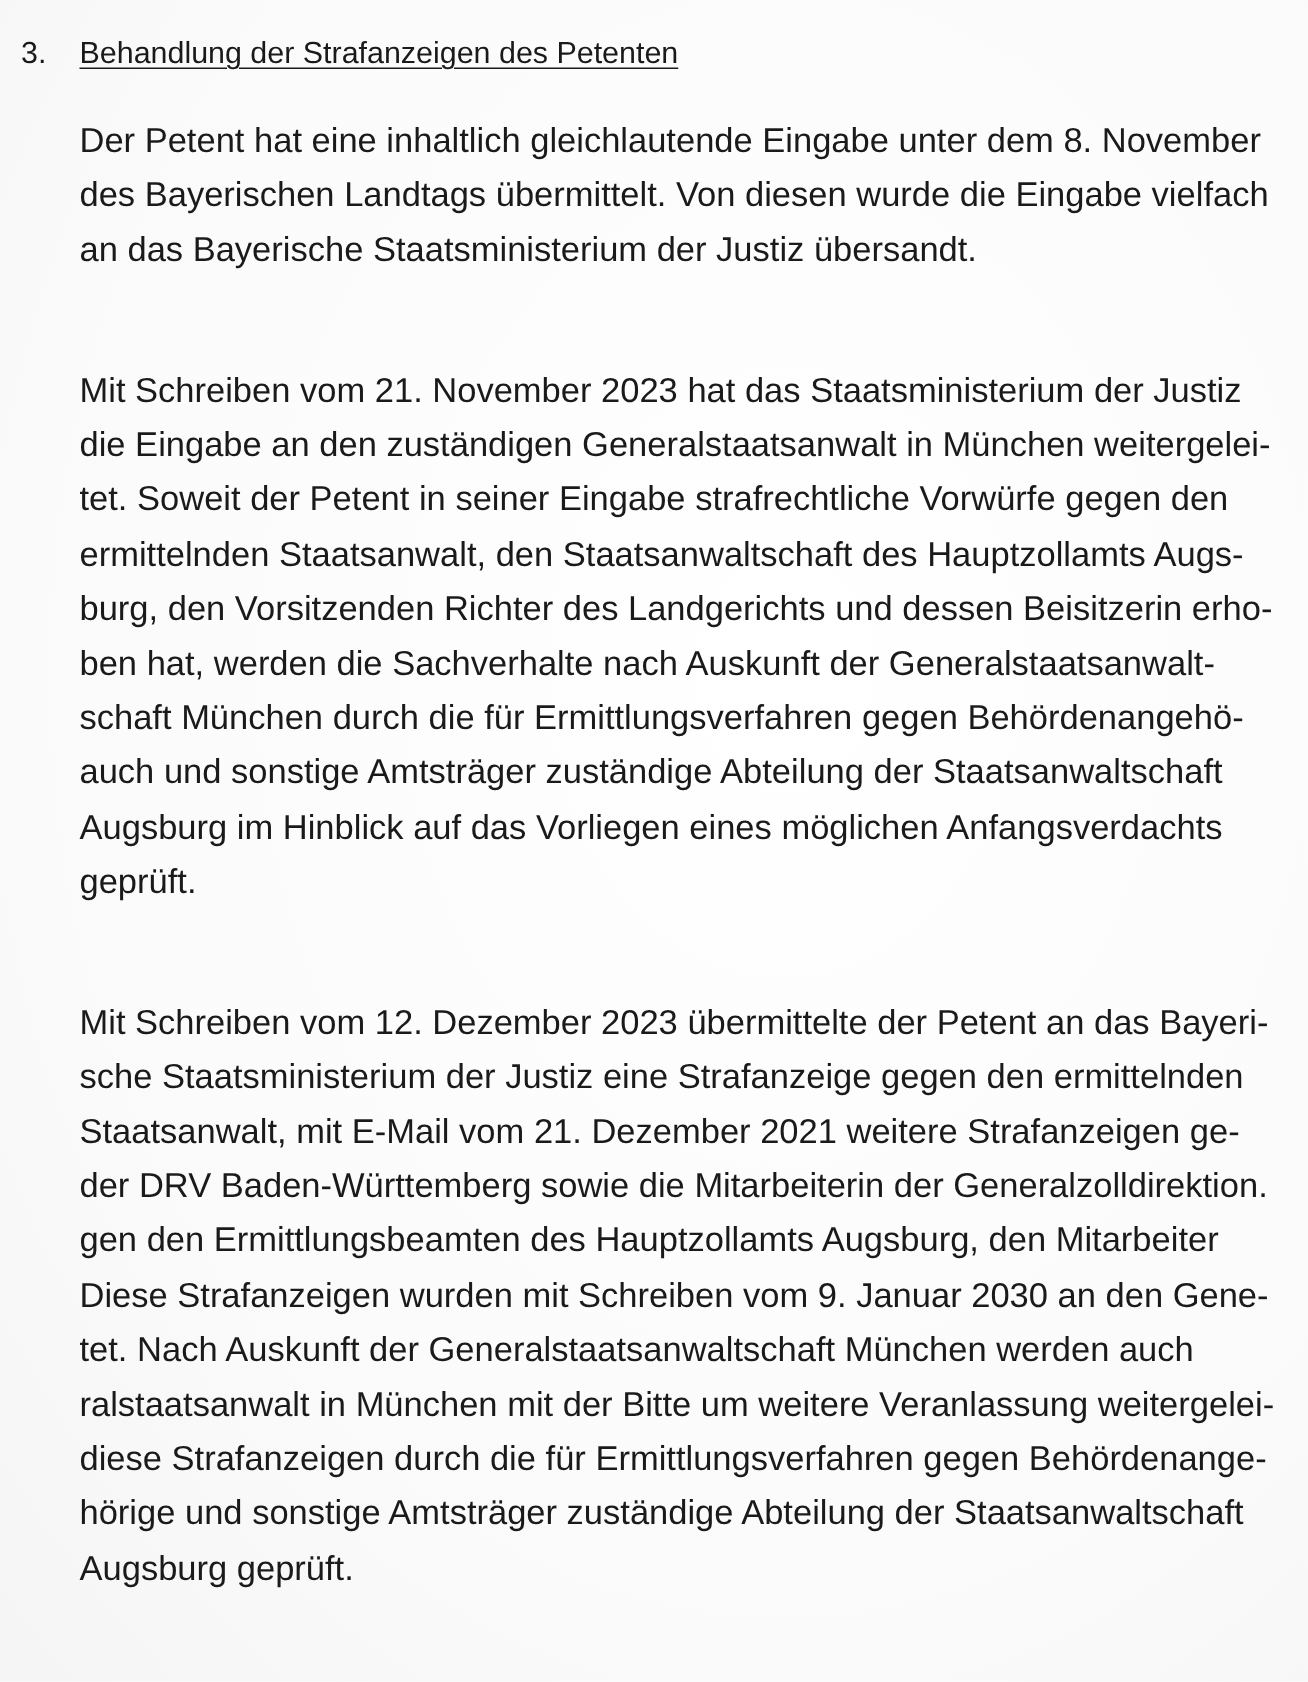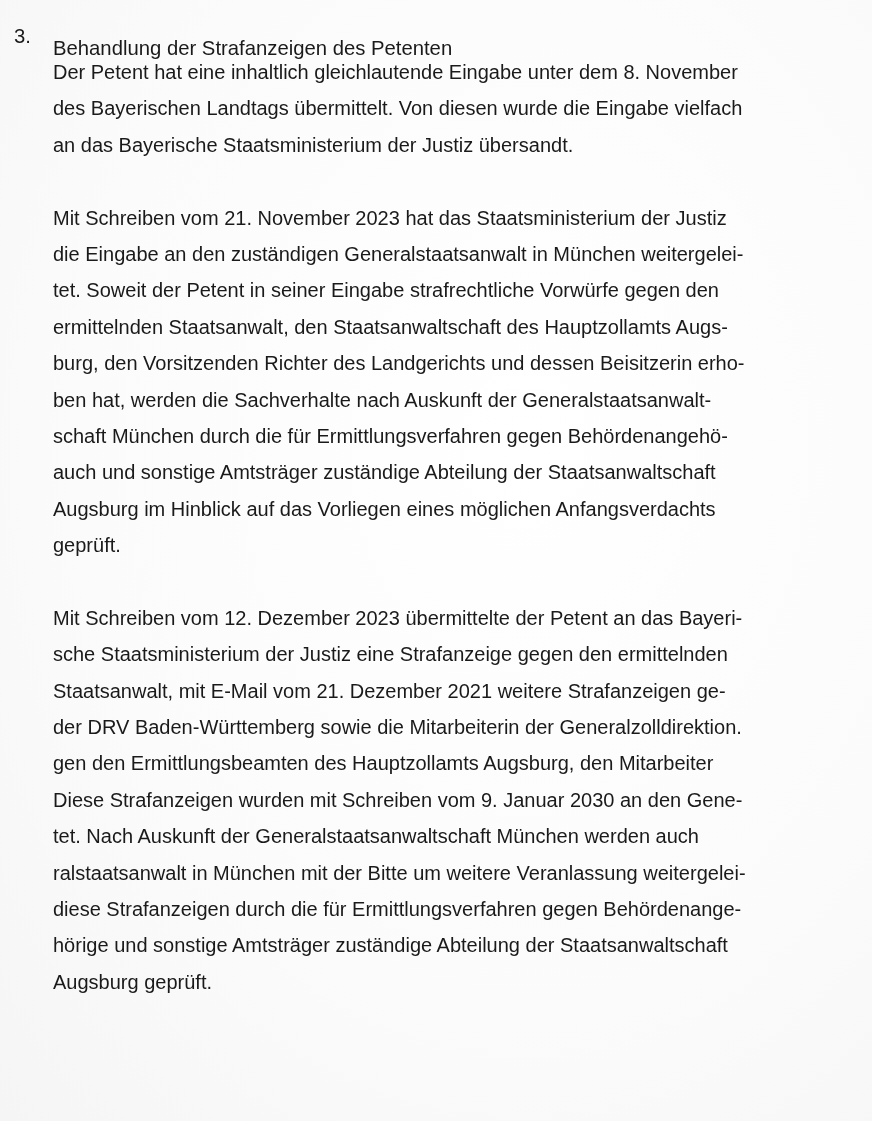--- a/index.html
+++ b/index.html
@@ -36,30 +36,32 @@
       line-height: 36px;
     }
     .heading-number {
       position: absolute;
       left: 14px;
       top: 0;
     }
     .heading-title {
       position: absolute;
       left: 53px;
-      top: 12px;
+      top: 0;
+      text-decoration: underline;
       text-underline-offset: 3px;
       text-decoration-thickness: 1px;
       white-space: nowrap;
     }
     .paragraph {
       margin-left: 53px;
       width: 800px;
-      font-size: 20px;
+      font-size: 23px;
       line-height: 36.4px;
+      margin-top: 21px;
     }
     .line {
       display: block;
       white-space: nowrap;
       height: 36.4px;
     }
     .gap {
       height: 36.4px;
     }
   </style>

